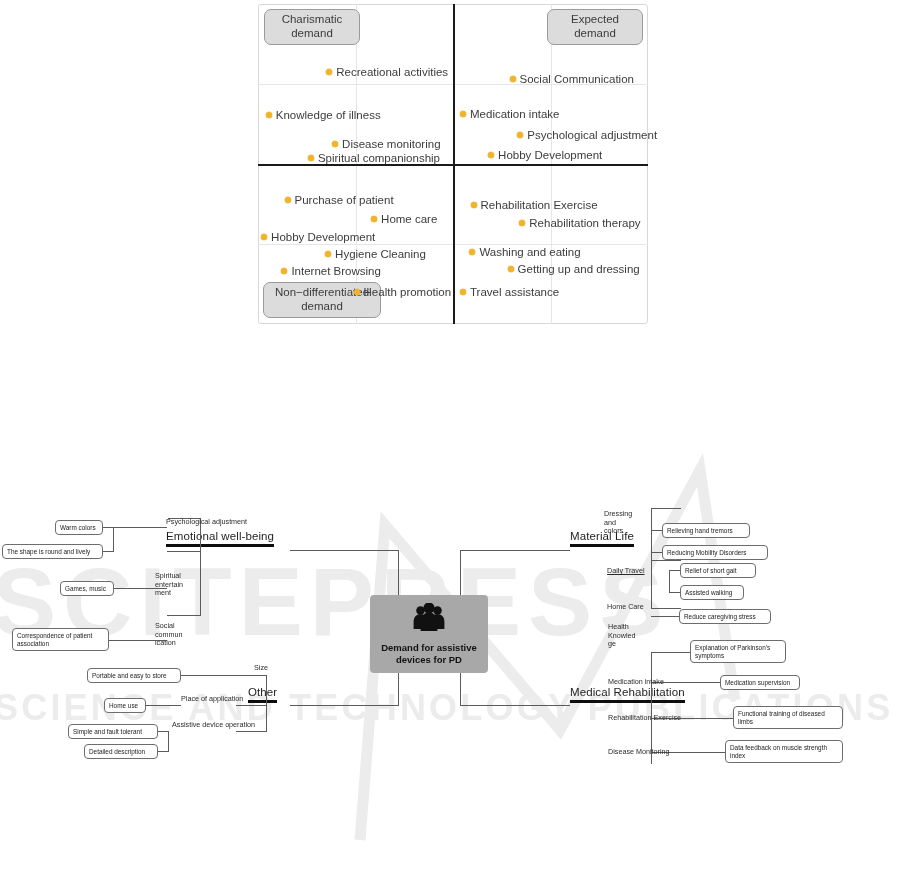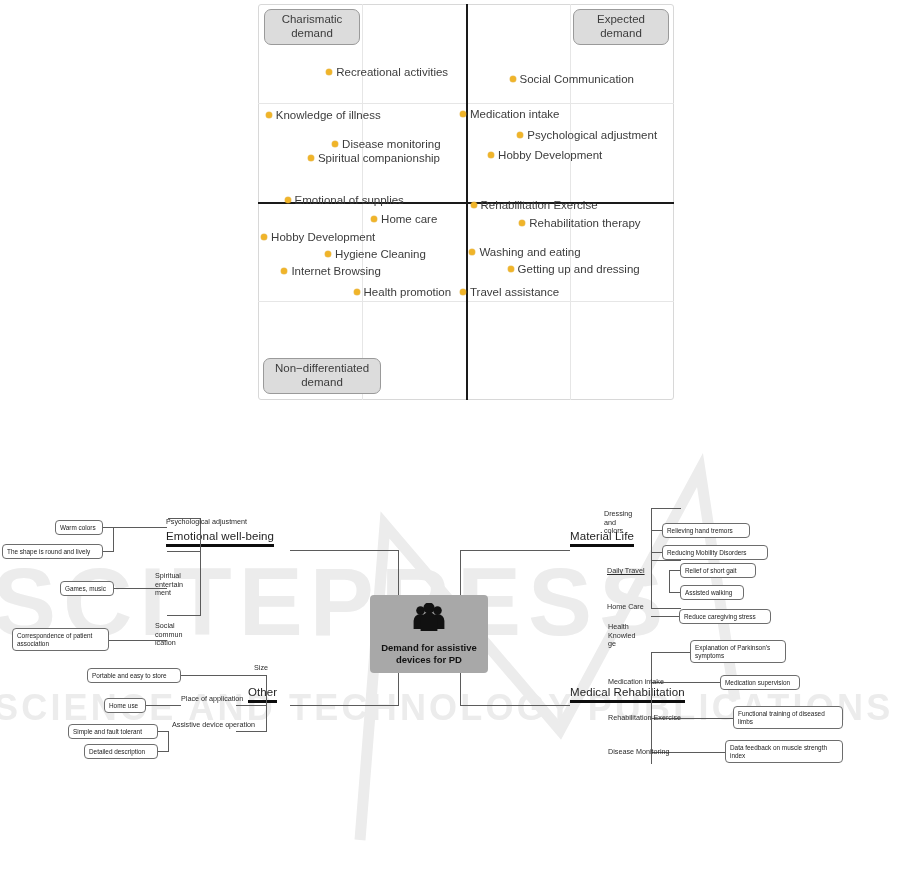--- a/index.html
+++ b/index.html
@@ -5,21 +5,21 @@
   html,body{margin:0;padding:0;background:#ffffff;}
   body{width:901px;height:886px;position:relative;overflow:hidden;
        font-family:"Liberation Sans","DejaVu Sans",sans-serif;color:#3a3a3a;}
 
   
   #watermark{position:absolute;left:0;top:430px;width:901px;height:430px;
              pointer-events:none;z-index:0;}
   #watermark svg{display:block;}
 
   
-  #kano{position:absolute;left:258px;top:4px;width:390px;height:396px;z-index:2;padding-left:26px;}
+  #kano{position:absolute;left:258px;top:4px;width:390px;height:320px;z-index:2;}
   #kano .frame{position:absolute;inset:0;border:1px solid #d8d8d8;background:#fff;
                border-radius:3px;box-sizing:border-box;}
   #kano .gl{position:absolute;background:#e6e6e6;}
   #kano .gl.v{width:1px;top:0;bottom:0;}
   #kano .gl.h{height:1px;left:0;right:0;}
   #kano .axis{position:absolute;background:#1a1a1a;}
   #kano .axis.v{width:2px;top:0;bottom:0;}
   #kano .axis.h{height:2px;left:0;right:0;}
 
   .qlabel{position:absolute;background:#dcdcdc;border:1px solid #9a9a9a;
@@ -114,21 +114,21 @@
       <div class="pt" style="left: 49.92px; top: 147.84px;">
         <span class="dot" style="background: rgb(240, 180, 41);"></span>
         <span>Spiritual companionship</span>
       </div>
       <div class="pt" style="left: 230.1px; top: 144.64px;">
         <span class="dot" style="background: rgb(240, 180, 41);"></span>
         <span>Hobby Development</span>
       </div>
       <div class="pt" style="left: 26.52px; top: 190.4px;">
         <span class="dot" style="background: rgb(240, 180, 41);"></span>
-        <span>Emotional of supplies</span>
+        <span>Purchase of patient</span>
       </div>
       <div class="pt" style="left: 212.55px; top: 195.2px;">
         <span class="dot" style="background: rgb(240, 180, 41);"></span>
         <span>Rehabilitation Exercise</span>
       </div>
       <div class="pt" style="left: 113.1px; top: 208.64px;">
         <span class="dot" style="background: rgb(240, 180, 41);"></span>
         <span>Home care</span>
       </div>
       <div class="pt" style="left: 261.3px; top: 212.8px;">

